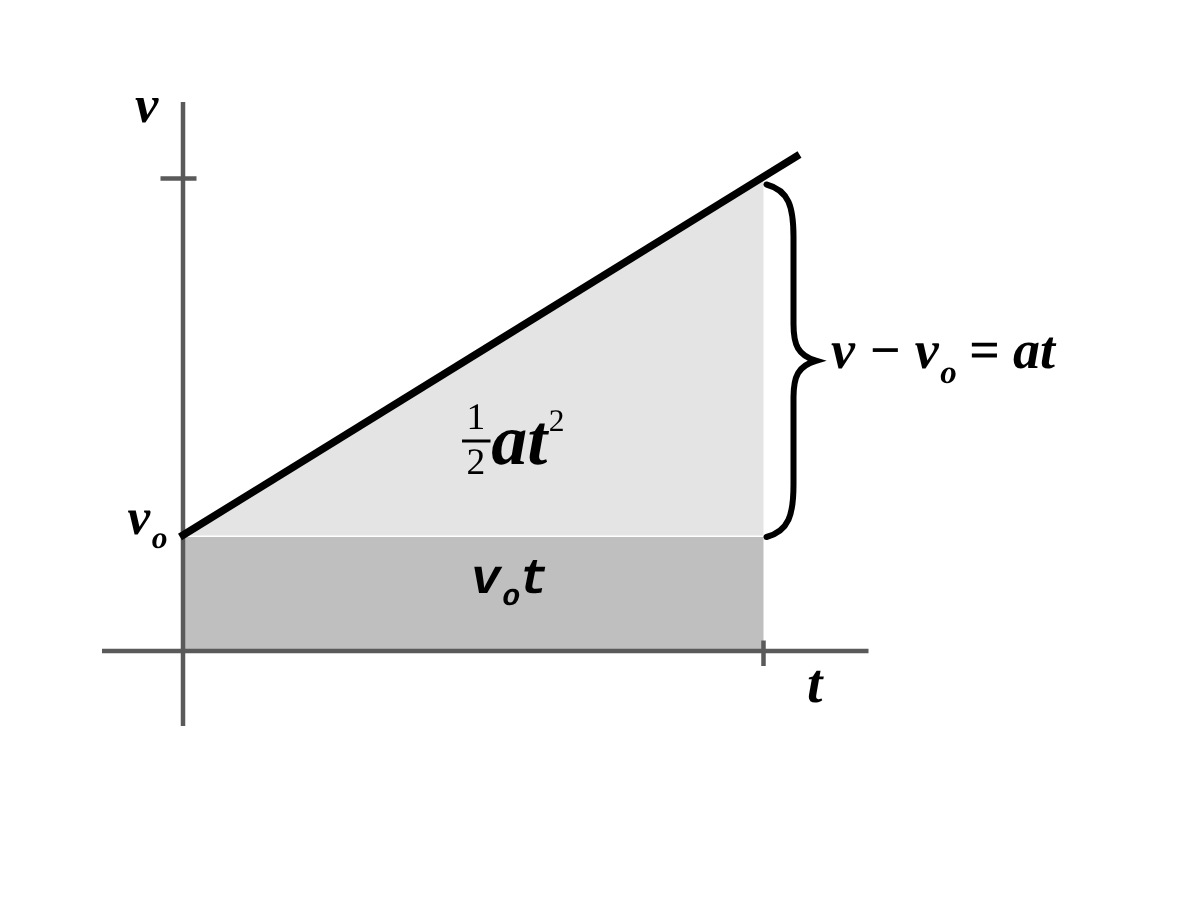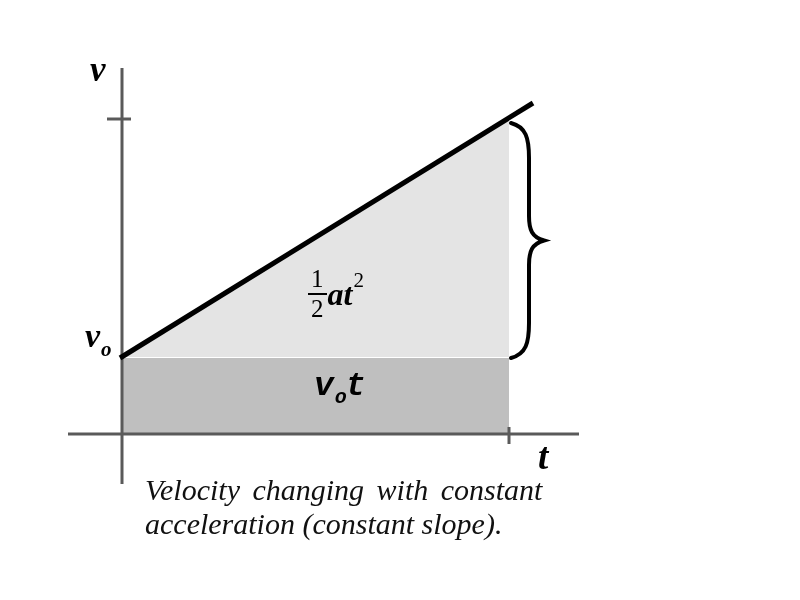--- a/index.html
+++ b/index.html
@@ -52,21 +52,21 @@
     font-weight: normal;
     font-style: normal;
     line-height: 1.05;
   }
   .frac .num {
     border-bottom: 2px solid #000;
     padding: 0 3px 1px 3px;
   }
   .frac .den { padding-top: 1px; }
   .tri-term {
-    font-size: 32px;
+    font-size: 48px;
     font-style: italic;
     font-weight: bold;
     margin-left: 1px;
   }
   .tri-exp {
     font-size: 21px;
     font-weight: normal;
     font-style: normal;
     position: relative;
     top: -14px;
@@ -118,32 +118,29 @@
              C 529 230, 532 237, 544 240.5
              C 532 244, 529 251, 529 265
              L 529 323
              C 529 343, 526 354, 511 358" fill="none" stroke-width="4" stroke-linecap="round" stroke="#000000"></path>
   </svg>
 
   <div class="lbl math axis-label" style="left:90px; top:52px;">v</div>
 
   <div class="lbl math axis-label" style="left:538px; top:438px; font-size:37px;">t</div>
 
-  <div class="lbl math v0-label" style="left:85px; top:319px;"><span>v</span><span class="sub-o">o</span></div>
+  <div class="lbl math v0-label" style="left:85px; top:329px;"><span>v</span><span class="sub-o">o</span></div>
 
   <div class="lbl triangle-label" style="left:308px; top:266px;">
       <span class="frac">
         <span class="num">1</span>
         <span class="den">2</span>
       </span>
       <span class="tri-term">at</span>
       <span class="tri-exp">2</span>
     </div>
 
   <div class="lbl math rect-label" style="left:314px; top:370px;"><span>v</span><span class="sub-o">o</span><span>t</span></div>
 
+  <div class="lbl equation" style="left:554px; top:215px;"><span>v − v</span><span class="sub-o">o</span><span class="eq-part2">= at</span></div>
 
-  <div class="caption">
-    <span class="cap-line1">Velocity changing with constant</span>
-    <span class="cap-line2">acceleration (constant slope).</span>
-  </div>
 
 </div>
 
 </body></html>

